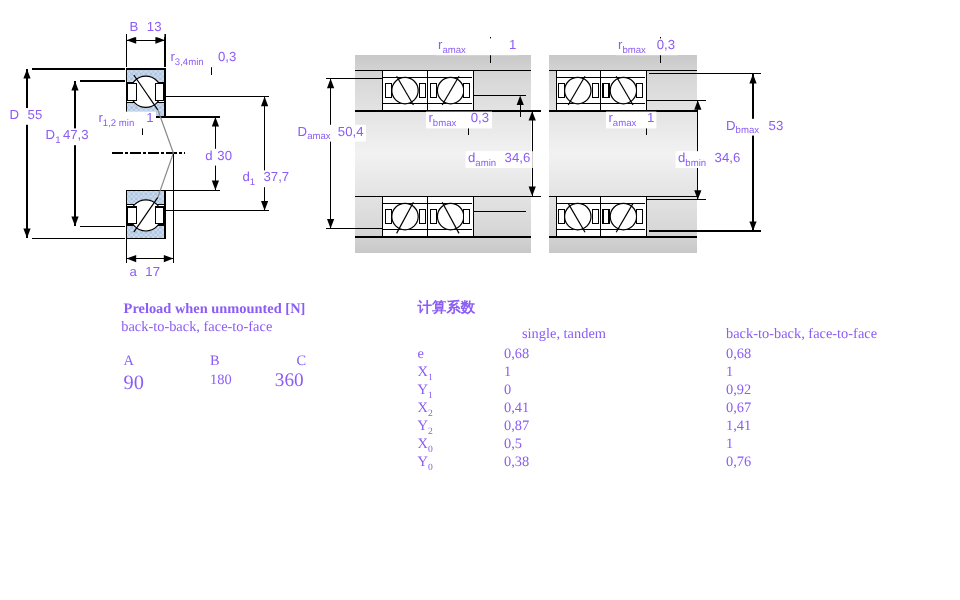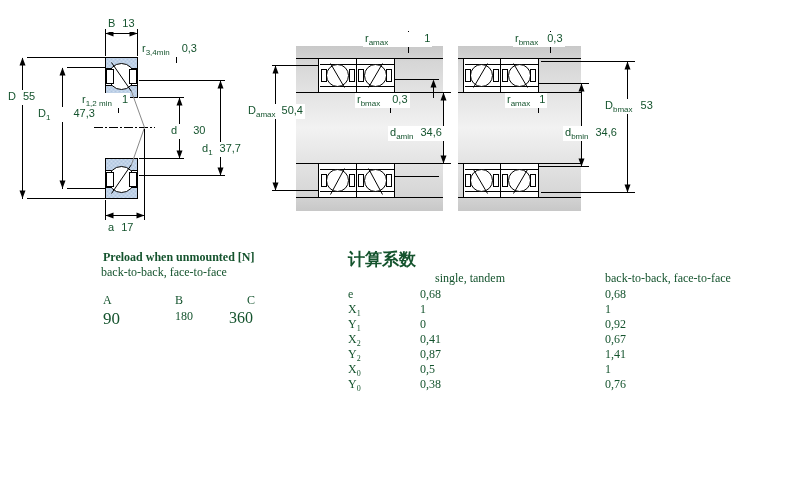--- a/index.html
+++ b/index.html
@@ -1,17 +1,17 @@
 <!DOCTYPE html>
 <html><head>
 <meta charset="utf-8">
 <style>
   html,body{margin:0;padding:0;background:#fff;}
   .stage{position:relative;width:800px;height:500px;background:#fff;overflow:hidden;
-         font-family:"Liberation Sans",sans-serif;color:#14532d;}
+         font-family:"Liberation Sans",sans-serif;color:#8b5cf6;}
   svg line,svg rect{shape-rendering:crispEdges;}
   svg line.diag{shape-rendering:auto;}
   .dim{position:absolute;font:11px "Liberation Sans",sans-serif;background:#fff;
        padding:0 2px;white-space:nowrap;line-height:13px;}
   .dim sub{font-size:8px;line-height:1;}
   .ser{font-family:"Liberation Serif","DejaVu Serif",serif;}
   .tblock{position:absolute;font:12px "Liberation Serif","DejaVu Serif",serif;white-space:nowrap;}
   .bold{font-weight:bold;}
   .abs{position:absolute;white-space:nowrap;}
   .frow{position:absolute;left:0;width:800px;height:15px;font:12px "Liberation Serif","DejaVu Serif",serif;}
@@ -248,22 +248,22 @@
         <line x1="550" y1="30" x2="550" y2="52"></line>
         <line x1="538" y1="94" x2="538" y2="112"></line>
       </g>
     </g>
   </svg>
 
   <div class="dim" style="left:106px;top:17px"><span>B</span><sub></sub><span style="margin-left:7px">13</span></div>
   <div class="dim" style="left:140px;top:42px"><span>r</span><sub>3,4min</sub><span style="margin-left:12px">0,3</span></div>
   <div class="dim" style="left:6px;top:90px"><span>D</span><sub></sub><span style="margin-left:7px">55</span></div>
   <div class="dim" style="left:80px;top:93px"><span>r</span><sub>1,2 min</sub><span style="margin-left:10px">1</span></div>
-  <div class="dim" style="left:36px;top:107px"><span>D</span><sub>1</sub><span style="margin-left:23px">47,3</span></div>
-  <div class="dim" style="left:169px;top:124px"><span>d</span><sub></sub><span style="margin-left:16px">30</span></div>
+  <div class="dim" style="left:36px;top:107px"><span>D</span><sub>1</sub><span style="margin-left:2px">47,3</span></div>
+  <div class="dim" style="left:169px;top:124px"><span>d</span><sub></sub><span style="margin-left:4px">30</span></div>
   <div class="dim" style="left:200px;top:142px"><span>d</span><sub>1</sub><span style="margin-left:7px">37,7</span></div>
   <div class="dim" style="left:106px;top:221px"><span>a</span><sub></sub><span style="margin-left:7px">17</span></div>
 
   <div class="dim" style="left:363px;top:32px"><span>r</span><sub>amax</sub><span style="margin-left:36px">1</span></div>
   <div class="dim" style="left:246px;top:104px"><span>D</span><sub>amax</sub><span style="margin-left:6px">50,4</span></div>
   <div class="dim" style="left:355px;top:93px"><span>r</span><sub>bmax</sub><span style="margin-left:12px">0,3</span></div>
   <div class="dim" style="left:388px;top:126px"><span>d</span><sub>amin</sub><span style="margin-left:7px">34,6</span></div>
 
   <div class="dim" style="left:513px;top:32px"><span>r</span><sub>bmax</sub><span style="margin-left:9px">0,3</span></div>
   <div class="dim" style="left:505px;top:93px"><span>r</span><sub>amax</sub><span style="margin-left:9px">1</span></div>
@@ -275,21 +275,21 @@
     <div class="tblock" style="left:101px;top:265px">back-to-back, face-to-face</div>
     <span class="abs ser" style="left:103px;top:293px;font-size:12px">A</span>
     <span class="abs ser" style="left:175px;top:293px;font-size:12px">B</span>
     <span class="abs ser" style="left:247px;top:293px;font-size:12px">C</span>
     <span class="abs ser" style="left:103px;top:309px;font-size:17px">90</span>
     <span class="abs ser" style="left:175px;top:309px;font-size:12px">180</span>
     <span class="abs ser" style="left:229px;top:309px;font-size:16px">360</span>
   </div>
 
   <div>
-    <div class="tblock bold" style="left:348px;top:248px;font-size:17px">计算系数</div>
+    <div class="tblock bold" style="left:348px;top:248px;font-size:12px">计算系数</div>
     <div class="tblock" style="left:435px;top:271px">single, tandem</div>
     <div class="tblock" style="left:605px;top:271px">back-to-back, face-to-face</div>
 
     <div class="frow" style="top:287px">
         <span class="fl"><span>e</span><sub></sub></span>
         <span class="f1">0,68</span>
         <span class="f2">0,68</span>
       </div>
     <div class="frow" style="top:302px">
         <span class="fl"><span>X</span><sub>1</sub></span>

